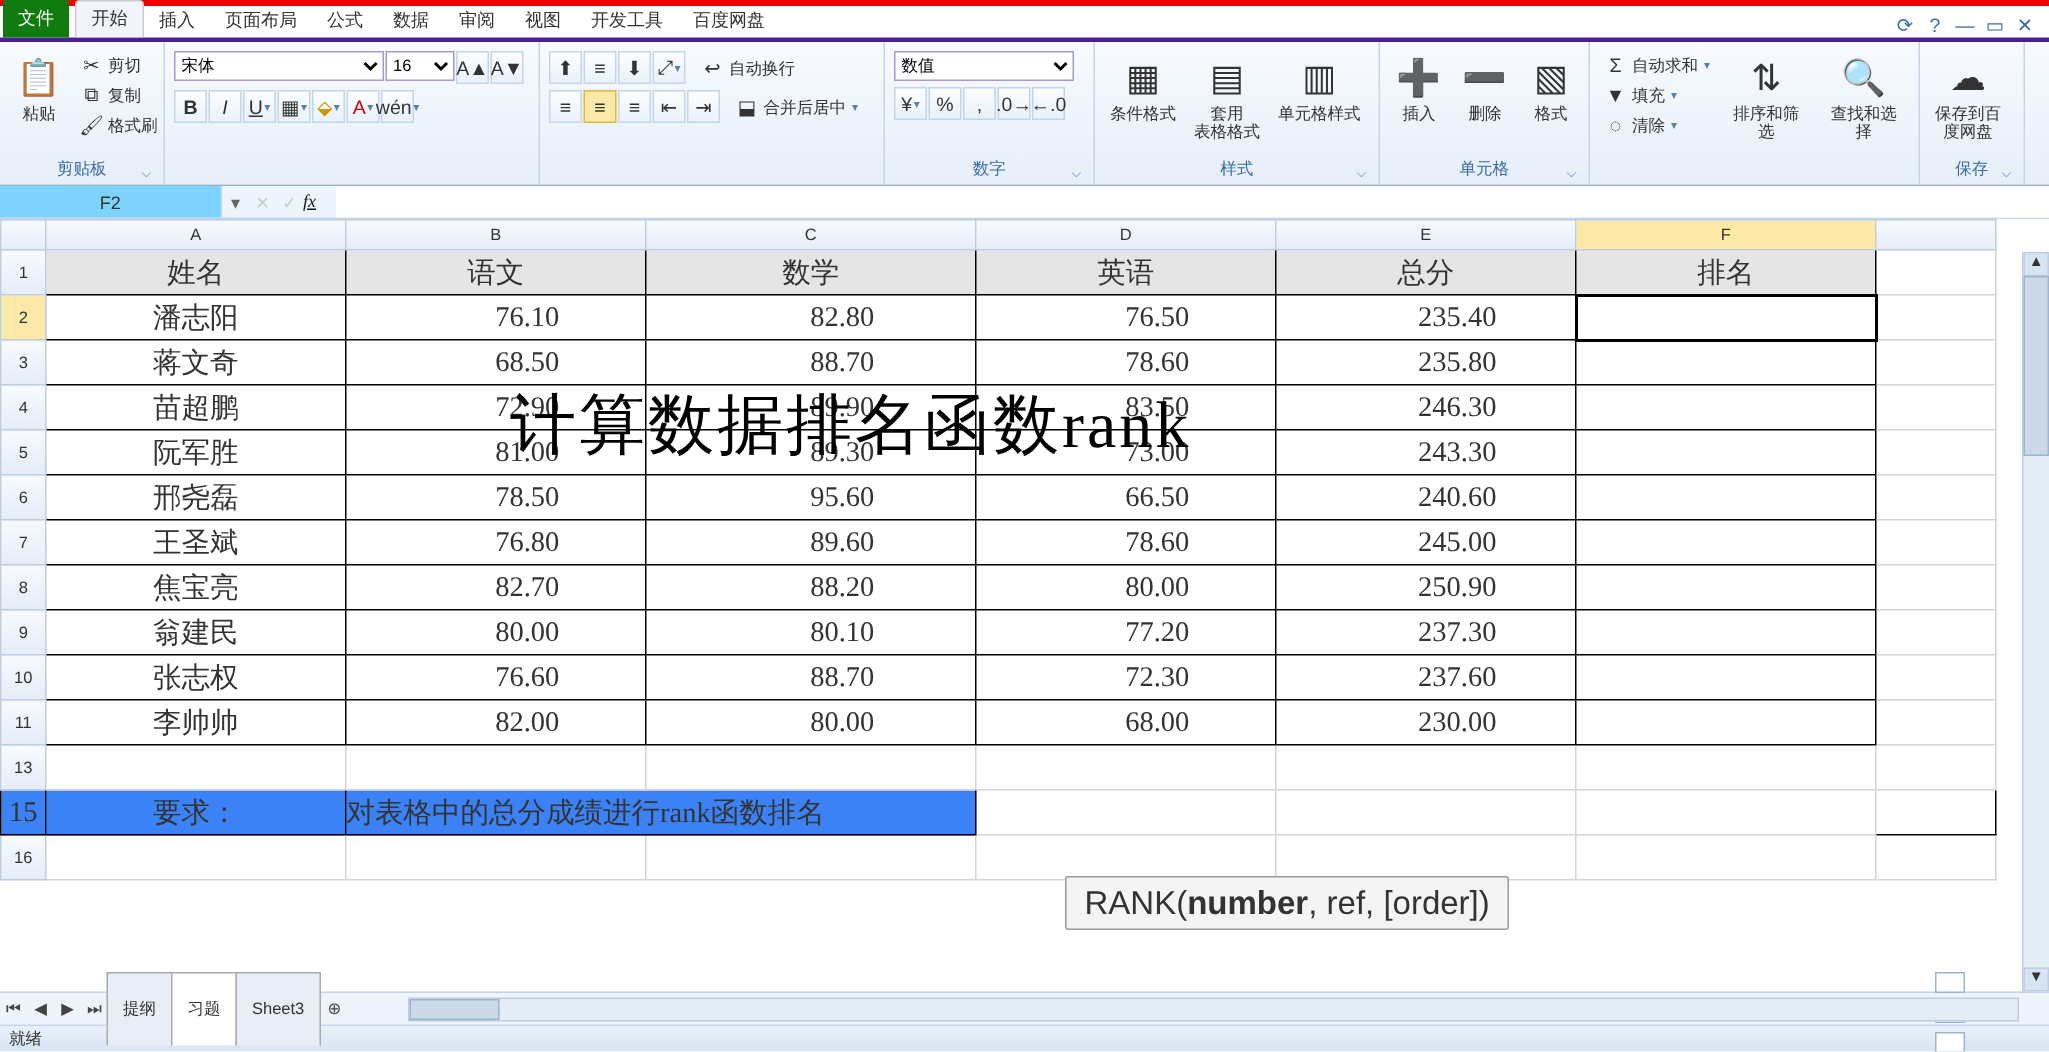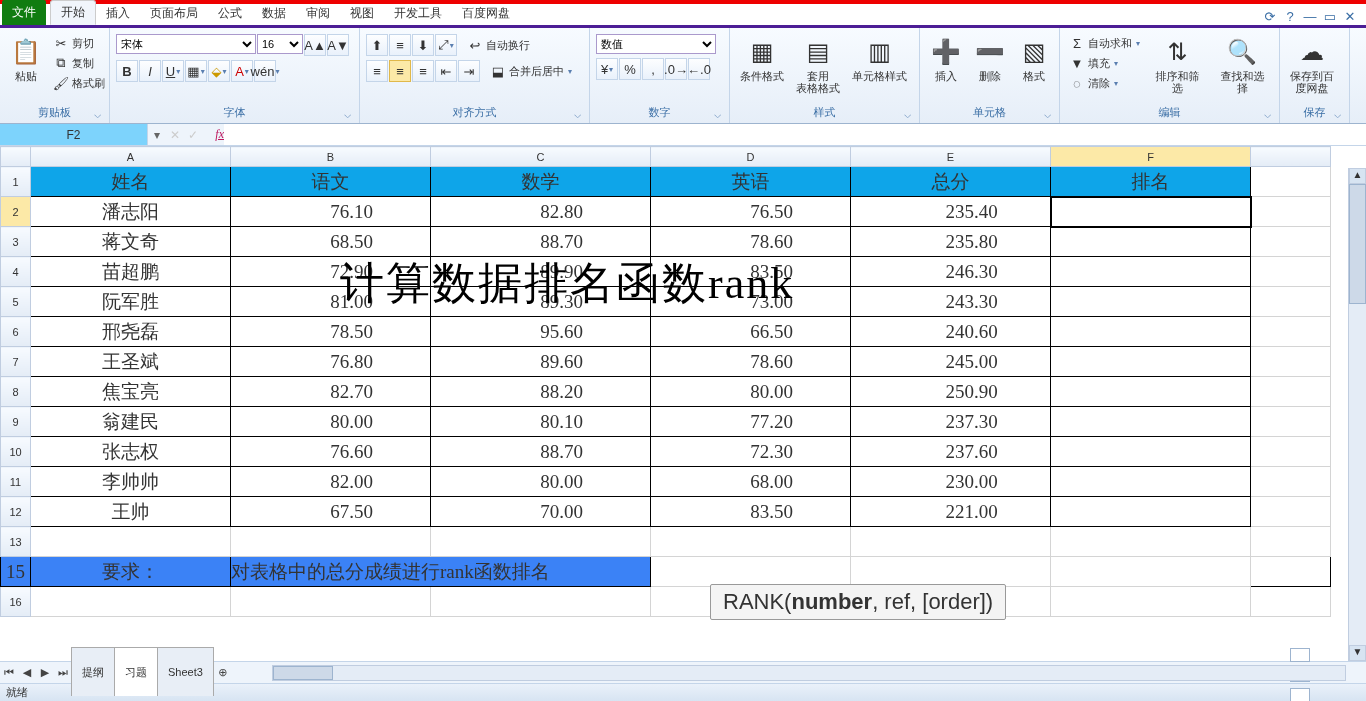--- a/index.html
+++ b/index.html
@@ -26,33 +26,33 @@
 .smallbtn .ic { width:16px; height:16px; display:inline-flex; align-items:center; justify-content:center; font-size:13px;}
 select.rib, input.rib { font-size:11px; height:20px; border:1px solid #a9c; background:#fff;}
 .btnrow { display:flex; gap:1px; }
 .tbtn { width:22px; height:22px; border:1px solid transparent; display:inline-flex; align-items:center; justify-content:center; font-size:13px; cursor:pointer; background:linear-gradient(#fdfeff,#e9f1fb); border:1px solid #c4d5e9; }
 .tbtn.sel { background: #fce9a7; border-color:#e0b84a; }
 .drop::after{content:"▾"; font-size:8px; margin-left:1px; color:#5a7fb0;}
 
 .namebox-row { height:22px; display:flex; align-items:center; border-bottom:1px solid #c4d5e9; background:#eef4fb;}
 .namebox { width:148px; text-align:center; font-size:12px; border-right:1px solid #c4d5e9; background:#7dd3fc; height:100%; display:flex; align-items:center; justify-content:center;}
 .nbctrl { width:18px; text-align:center; color:#666; cursor:pointer;}
-.fx { width:22px; text-align:right; font-style:italic; font-family:serif; color:#be185d;text-decoration:underline;}
+.fx { width:22px; text-align:left; font-style:italic; font-family:serif; color:#0f172a;text-decoration:underline;}
 .formula-input { flex:1; height:100%; border:none; background:#fff; padding-left:4px; font-size:12px;}
 
 .sheet-area { position:relative; height: calc(701px - 4px - 24px - 96px - 22px - 22px - 18px); overflow:hidden; display:flex;}
 .sheet-scroll { flex:1; overflow:auto; }
 table.sheet { border-collapse:collapse; table-layout:fixed; }
 .colhdr th { background:linear-gradient(#f7fbff,#e4ecf6); border:1px solid #c0cde0; font-weight:normal; font-size:11px; height:20px; text-align:center; color:#333;}
 .colhdr th.sel { background:#fce9a7; }
 .rowhdr { background:linear-gradient(#f7fbff,#e4ecf6); border:1px solid #c0cde0; font-size:11px; width:30px; text-align:center; color:#333;}
 .rowhdr.sel { background:#fce9a7; }
 td.cell { border:1px solid #d4d4d4; height:30px; padding:0 6px; font-size:19px; font-family: "SimSun","NSimSun",serif; }
 td.databorder { border:1px solid #000; }
-td.hdrcell { background:#0ea5e9; text-align:center; }
+td.hdrcell { background:#e5e5e5; text-align:center; }
 td.txt { text-align:center; }
 td.num { text-align:center;padding-left:48px; }
 .selcell { outline:2px solid #000; outline-offset:-1px; background:#fff;}
 .bigoverlay { position:absolute; top:108px; left:340px; font-size:44px; color:#000000; font-weight:normal; pointer-events:none; letter-spacing:2px; font-family:"SimSun",serif;}
 .req-row td { background:#3b82f6; border:1px solid #000; font-size:19px; height:30px; font-family:"SimSun",serif;}
 .rank-tooltip { position:absolute; top:438px; left:710px; background:#f4f4f4; border:1px solid #999; padding:4px 12px; font-size:22px; font-family:Arial,sans-serif; color:#333; border-radius:2px;}
 .rank-tooltip b{font-weight:bold;}
 
 .sheettabs { height:22px; display:flex; align-items:center; background:#eef4fb; border-top:1px solid #c4d5e9; font-size:11px;}
 .navbtn { width:18px; text-align:center; cursor:pointer; color:#444;}
@@ -141,21 +141,20 @@
           </span>
         <span class="tbtn drop">
             <u>U</u>
           </span>
         <span class="tbtn drop">▦</span>
         <span class="tbtn drop" style="color:#c90">⬙</span>
         <span class="tbtn drop" style="color:#c00">A</span>
         <span class="tbtn drop">wén</span>
       </div>
     </div>
-    <div class="group-title">字体</div>
   </div>
 
   <div class="group" style="width:230px">
     <div class="group-body" style="flex-direction:column;gap:4px">
       <div class="btnrow">
         <span class="tbtn">⬆</span>
         <span class="tbtn">≡</span>
         <span class="tbtn">⬇</span>
         <span class="tbtn drop">⤢</span>
         <div class="smallbtn" style="margin-left:6px">
@@ -168,21 +167,20 @@
         <span class="tbtn sel">≡</span>
         <span class="tbtn">≡</span>
         <span class="tbtn">⇤</span>
         <span class="tbtn">⇥</span>
         <div class="smallbtn drop" style="margin-left:6px">
             <span class="ic">⬓</span>
             <span>合并后居中</span>
           </div>
       </div>
     </div>
-    <div class="group-title">对齐方式</div>
   </div>
 
   <div class="group" style="width:140px">
     <div class="group-body" style="flex-direction:column;gap:4px">
       <select class="rib" style="width:120px"><option>数值</option></select>
       <div class="btnrow">
         <span class="tbtn drop">¥</span>
         <span class="tbtn">%</span>
         <span class="tbtn">,</span>
         <span class="tbtn">.0→</span>
@@ -247,21 +245,20 @@
       </div>
       <div class="bigbtn">
           <div class="ico">⇅</div>
           <div class="lbl">排序和筛选</div>
         </div>
       <div class="bigbtn">
           <div class="ico">🔍</div>
           <div class="lbl">查找和选择</div>
         </div>
     </div>
-    <div class="group-title">编辑</div>
   </div>
 
   <div class="group" style="width:70px">
     <div class="group-body">
       <div class="bigbtn">
           <div class="ico">☁</div>
           <div class="lbl" style="white-space:pre-line">保存到百
 度网盘</div>
         </div>
     </div>
@@ -396,30 +393,20 @@
             <td class="rowhdr ">11</td>
             <td class="cell databorder txt">李帅帅</td>
             <td class="cell databorder num">82.00</td>
             <td class="cell databorder num">80.00</td>
             <td class="cell databorder num">68.00</td>
             <td class="cell databorder num">230.00</td>
             <td class="cell databorder num "></td>
             <td class="cell"></td>
           </tr>
           <tr>
-            <td class="rowhdr ">12</td>
-            <td class="cell databorder txt">王帅</td>
-            <td class="cell databorder num">67.50</td>
-            <td class="cell databorder num">70.00</td>
-            <td class="cell databorder num">83.50</td>
-            <td class="cell databorder num">221.00</td>
-            <td class="cell databorder num "></td>
-            <td class="cell"></td>
-          </tr>
-          <tr>
             <td class="rowhdr">13</td>
             <td class="cell"></td>
             <td class="cell"></td>
             <td class="cell"></td>
             <td class="cell"></td>
             <td class="cell"></td>
             <td class="cell"></td>
             <td class="cell"></td>
           </tr>
           <tr class="req-row">

